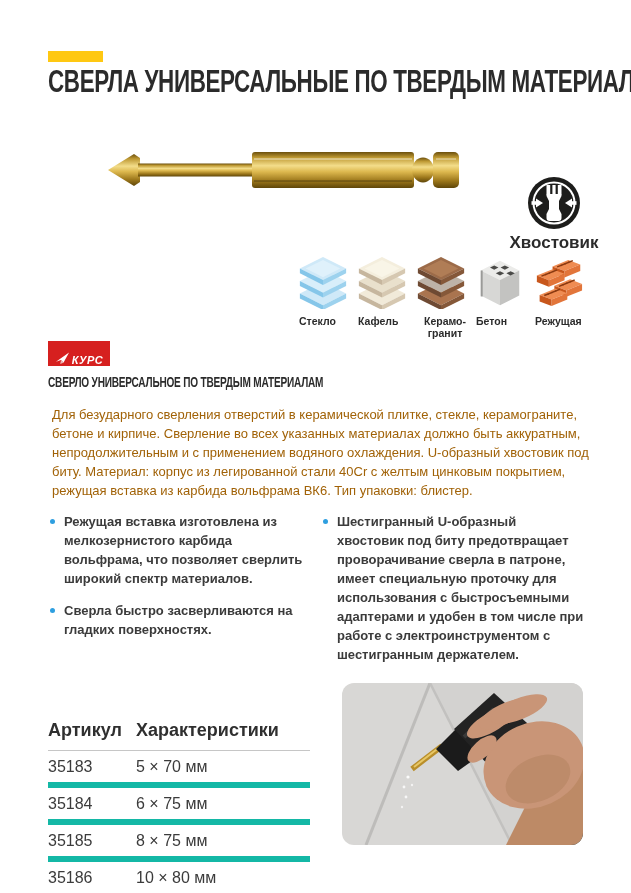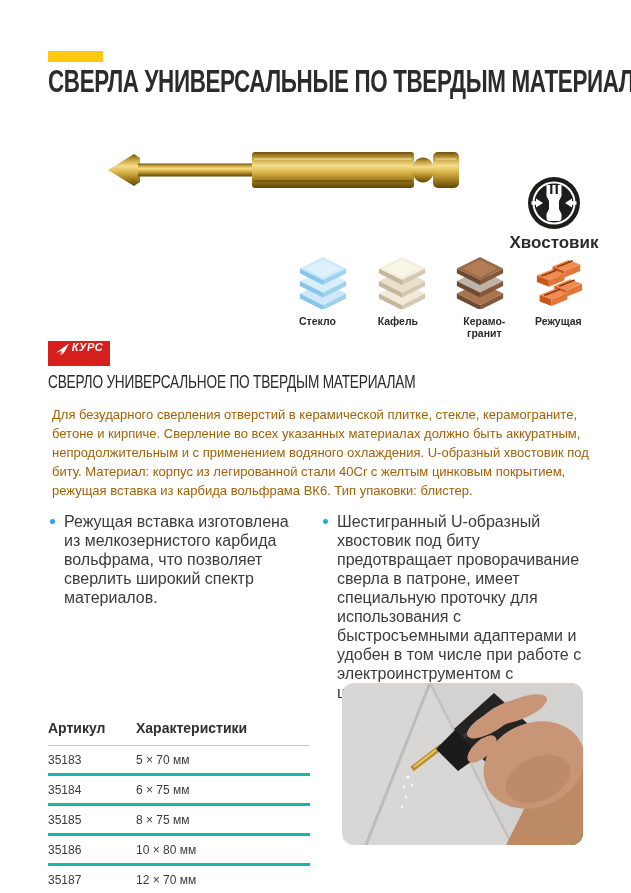--- a/index.html
+++ b/index.html
@@ -21,47 +21,47 @@
                font-size:17px;font-weight:700;color:#2b2b2b;}
 
   .materials{position:absolute;left:299px;top:257px;width:292px;display:flex;
              justify-content:space-between;}
   .mat{width:56px;display:flex;flex-direction:column;align-items:flex-start;}
   .mat-icon{width:48px;height:52px;}
   .mat-label{margin-top:6px;font-size:10.5px;font-weight:700;line-height:12px;
              text-align:center;color:#2b2b2b;}
 
   .brand{position:absolute;left:48px;top:341px;width:62px;height:25px;
-         background:var(--brand-red,#d6201f);display:flex;align-items:flex-start;
+         background:var(--brand-red,#d6201f);display:flex;align-items:flex-end;
          justify-content:center;gap:2px;}
   .brand-text{color:#fff;font-size:11px;font-weight:700;font-style:italic;
               letter-spacing:.5px;}
 
-  h2{position:absolute;left:48px;top:371px;margin:0;font-size:19px;line-height:22px;
-     font-weight:400;color:#2b2b2b;white-space:nowrap;}
+  h2{position:absolute;left:48px;top:371px;margin:0;font-size:14px;line-height:22px;
+     font-weight:700;color:#2b2b2b;white-space:nowrap;}
   h2 .cond{transform:scaleX(.72);letter-spacing:-.3px;}
 
   .desc{position:absolute;left:48px;top:401px;width:537px;margin:4px;
         font-size:13px;line-height:19px;color:#a16207;}
 
   .features{position:absolute;left:48px;top:512px;width:537px;display:flex;gap:15px;}
   .features ul{list-style:none;margin:0;padding:0;}
   .features .col-l{width:258px;}
   .features .col-r{width:264px;}
   .features li{position:relative;padding-left:16px;margin-bottom:13px;
-               font-size:16px;line-height:19px;}
+               font-size:13px;line-height:19px;font-weight:bold;}
   .features li::before{content:"";position:absolute;left:2px;top:7px;width:5px;height:5px;
                border-radius:50%;background:var(--bullet-blue,#2e9fe0);}
 
   .spec-table{position:absolute;left:48px;top:716px;width:262px;
               border-collapse:collapse;}
-  .spec-table th{text-align:left;font-size:14px;font-weight:700;color:#2f2f2f;
+  .spec-table th{text-align:left;font-size:18px;font-weight:700;color:#2f2f2f;
               padding:4px 0 9px;border-bottom:1px solid #c6c6c6;}
-  .spec-table td{font-size:12px;color:#3b3b3b;padding:6.5px 0;
-              border-bottom:3px solid #14b8a6;}
+  .spec-table td{font-size:16px;color:#3b3b3b;padding:6.5px 0;
+              border-bottom:6px solid #14b8a6;}
   .spec-table th:first-child,.spec-table td:first-child{width:88px;}
 
   .photo{position:absolute;left:342px;top:683px;width:241px;height:162px;
          border-radius:12px;overflow:hidden;}
 
   .watermark{position:absolute;left:544px;top:849px;width:84px;height:34px;}
 </style>
 </head>
 <body>
 
@@ -172,20 +172,33 @@
         <g>
           <polygon points="24,0 48,12 24,24 0,12" fill="#9c6b49"></polygon>
           <polygon points="0,12 24,24 24,29 0,17" fill="#6e4a33"></polygon>
           <polygon points="24,24 48,12 48,17 24,29" fill="#855839"></polygon>
           <polygon points="24,3 42,12 24,21 6,12" fill="#b9845d" opacity=".7"></polygon>
         </g>
       </svg>
       <div class="mat-label">Керамо-гранит</div>
     </div>
 
+    <div class="mat">
+      <svg class="mat-icon" viewBox="0 0 48 54">
+        <polygon points="24,4 44,14 24,24 4,14" fill="#ebebe9"></polygon>
+        <polygon points="4,14 24,24 24,50 4,40" fill="#d7d7d5"></polygon>
+        <polygon points="24,24 44,14 44,40 24,50" fill="#c3c3c1"></polygon>
+        <polygon points="18,8.8 22.4,11 18,13.2 13.6,11" fill="#4a4a48"></polygon>
+        <polygon points="29,8.8 33.4,11 29,13.2 24.6,11" fill="#4a4a48"></polygon>
+        <polygon points="24,14.8 28.4,17 24,19.2 19.6,17" fill="#4a4a48"></polygon>
+        <polygon points="35,14.8 39.4,17 35,19.2 30.6,17" fill="#4a4a48"></polygon>
+        <rect x="4" y="14" width="2" height="27" fill="#9a9a98"></rect>
+      </svg>
+      <div class="mat-label">Бетон</div>
+    </div>
 
     <div class="mat">
       <svg class="mat-icon" viewBox="0 0 52 54">
         <defs>
           <g id="brick">
             <polygon points="0,7 17,0 30,5 13,12" fill="#ef8c52"></polygon>
             <polygon points="0,7 13,12 13,19 0,14" fill="#c8571c"></polygon>
             <polygon points="13,12 30,5 30,12 13,19" fill="#e2753a"></polygon>
             <line x1="5" y1="7.6" x2="10" y2="5.6" stroke="#8a3910" stroke-width="1.6"></line>
             <line x1="9" y1="6" x2="14" y2="4" stroke="#8a3910" stroke-width="1.6"></line>
@@ -210,20 +223,21 @@
     <span class="brand-text">КУРС</span>
   </div>
 
   <h2><span class="cond">СВЕРЛО УНИВЕРСАЛЬНОЕ ПО ТВЕРДЫМ МАТЕРИАЛАМ</span></h2>
 
   <p class="desc">Для безударного сверления отверстий в керамической плитке, стекле, керамограните, бетоне и кирпиче. Сверление во всех указанных материалах должно быть аккуратным, непродолжительным и с применением водяного охлаждения. U-образный хвостовик под биту. Материал: корпус из легированной стали 40Cr с желтым цинковым покрытием, режущая вставка из карбида вольфрама ВК6. Тип упаковки: блистер.</p>
 
   <div class="features">
     <ul class="col-l">
       <li><span>Режущая вставка изготовлена из мелкозернистого карбида вольфрама, что позволяет сверлить широкий спектр материалов.</span></li>
+      <li><span>Сверла быстро засверливаются на гладких поверхностях.</span></li>
     </ul>
     <ul class="col-r">
       <li><span>Шестигранный U-образный хвостовик под биту предотвращает проворачивание сверла в патроне, имеет специальную проточку для использования с быстросъемными адаптерами и удобен в том числе при работе с электроинструментом с шестигранным держателем.</span></li>
     </ul>
   </div>
 
   <table class="spec-table">
     <thead>
       <tr>
         <th>Артикул</th>

